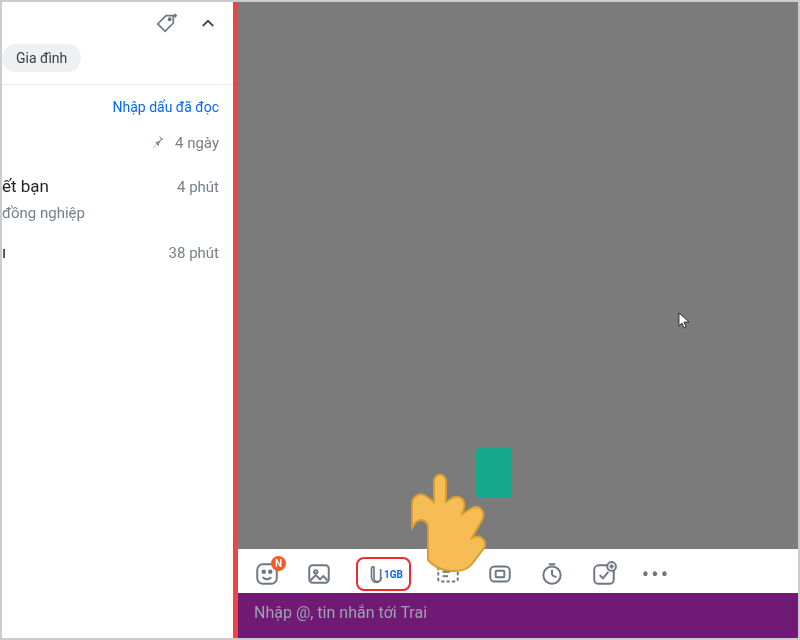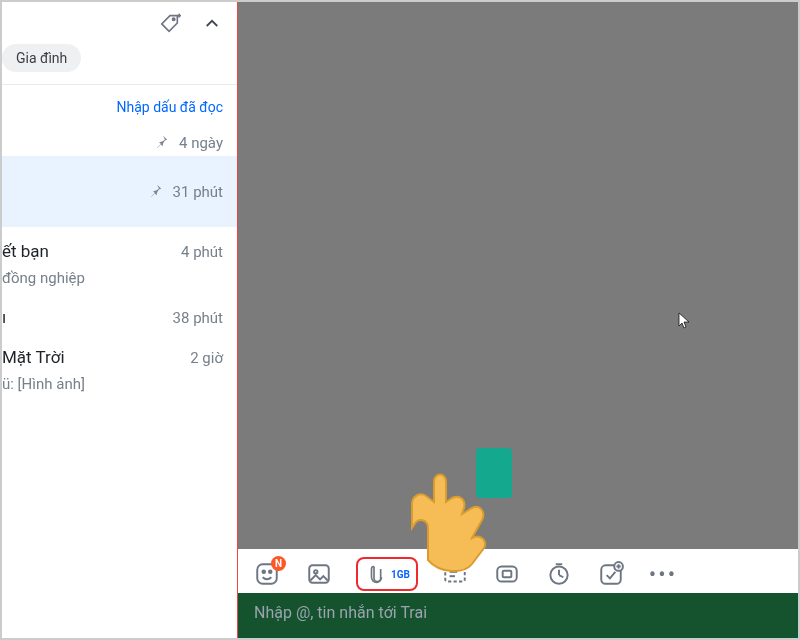--- a/index.html
+++ b/index.html
@@ -1,42 +1,42 @@
 <!DOCTYPE html>
 <html><head>
 <meta charset="utf-8">
 <style>
 *{margin:0;padding:0;box-sizing:border-box}
 body{font-family:-apple-system,BlinkMacSystemFont,"Segoe UI",Roboto,Arial,sans-serif;background:#ccc;width:800px;height:640px;overflow:hidden;position:relative}
 .frame{position:absolute;top:2px;left:2px;right:2px;bottom:2px;background:#fff;display:flex}
-.sidebar{width:236px;background:#fff;border-right:1px solid #ef4444;display:flex;flex-direction:column;overflow:hidden}
+.sidebar{width:236px;background:#fff;border-right:5px solid #ef4444;display:flex;flex-direction:column;overflow:hidden}
 .sb-top{display:flex;align-items:center;justify-content:flex-end;gap:12px;padding:6px 10px}
 .sb-top svg{display:block}
 .tag-row{display:flex;gap:8px;padding:0 0 12px 0;border-bottom:1px solid #eaeaea}
 .tag{background:#eef0f1;border-radius:14px;padding:6px 14px;font-size:14px;color:#3a3f44}
 .mark-read{text-align:right;color:#0068ff;font-size:14px;padding:14px 14px 8px 0}
-.item{padding:10px 14px 4px 0;display:flex;flex-direction:column;gap:6px;border-bottom:0 solid transparent}
+.item{padding:10px 14px 10px 0;display:flex;flex-direction:column;gap:6px;border-bottom:0 solid transparent}
 .item .row1{display:flex;align-items:center;justify-content:flex-end;gap:10px}
 .pin{color:#7f8890}
 .time{color:#76808b;font-size:15px}
 .item.selected{background:#e9f2ff}
 .title{font-size:17px;color:#1f2328}
 .sub{font-size:15px;color:#76808b}
 .pair{display:flex;justify-content:space-between;align-items:baseline;padding:4px 14px 4px 0}
 .block{padding:10px 0 2px 0}
 .main{flex:1;display:flex;flex-direction:column;background:#7b7b7b;position:relative}
 .canvas{flex:1;position:relative}
 .cursor{position:absolute;left:440px;top:310px;color:#fff}
 .toolbar{background:#fff;padding:8px 14px 2px 14px;display:flex;align-items:center;gap:22px}
 .tico{width:30px;height:30px;display:flex;align-items:center;justify-content:center;color:#6d7682;position:relative}
 .nb{position:absolute;top:-3px;right:-4px;background:#fe5723;width:15px;height:15px;border-radius:50%;color:#fff;font-size:10px;font-weight:700;display:flex;align-items:center;justify-content:center}
-.attach-red{border:2px solid #ef2a2f;border-radius:8px;padding:2px 6px;display:flex;align-items:center;gap:7px}
+.attach-red{border:2px solid #ef2a2f;border-radius:8px;padding:2px 6px;display:flex;align-items:center;gap:0}
 .gb{color:#0a63ff;font-size:10px;font-weight:700}
 .dots{font-size:22px;letter-spacing:2px;color:#6d7682}
-.input{background:#14532d;padding:10px 16px 16px 16px;color:#9aa3af;font-size:16px}
+.input{background:#701a75;padding:10px 16px 16px 16px;color:#9aa3af;font-size:16px}
 .hand{position:absolute;left:380px;top:440px;pointer-events:none}
 </style>
 </head>
 <body>
 
 <div class="frame">
  <div class="sidebar">
   <div class="sb-top">
    <span class="tico">
     <svg width="22" height="22" viewBox="0 0 24 24" fill="none" stroke="#6d7682" stroke-width="1.8">
@@ -59,55 +59,38 @@
 
   <div class="item">
    <div class="row1">
     <span class="pin"><svg width="14" height="14" viewBox="0 0 24 24" fill="#7f8890">
               <path d="M14 3l7 7-4 1-3 5-1 5-3-3-6 6 0-1 6-6-3-3 5-1 5-3z"></path>
             </svg></span>
     <span class="time">4 ngày</span>
    </div>
   </div>
 
-  <div class="item selected" style="padding-top:26px;padding-bottom:26px">
-   <div class="row1">
-    <span class="pin"><svg width="14" height="14" viewBox="0 0 24 24" fill="#7f8890">
-              <path d="M14 3l7 7-4 1-3 5-1 5-3-3-6 6 0-1 6-6-3-3 5-1 5-3z"></path>
-            </svg></span>
-    <span class="time">31 phút</span>
-   </div>
-  </div>
 
   <div class="block">
    <div class="pair">
           <span class="title">ết bạn</span>
           <span class="time">4 phút</span>
         </div>
    <div class="pair">
           <span class="sub">đồng nghiệp</span>
         </div>
   </div>
 
   <div class="block">
    <div class="pair">
           <span class="title">ı</span>
           <span class="time">38 phút</span>
         </div>
   </div>
 
-  <div class="block">
-   <div class="pair">
-          <span class="title">Mặt Trời</span>
-          <span class="time">2 giờ</span>
-        </div>
-   <div class="pair">
-          <span class="sub">ü: [Hình ảnh]</span>
-        </div>
-  </div>
  </div>
 
  <div class="main">
   <div class="canvas">
    <span class="cursor">
     <svg width="14" height="18" viewBox="0 0 14 18">
             <path d="M1 1l0 13 3-3 2 5 2-1-2-5 5 0z" fill="#fff" stroke="#000" stroke-width="0.7"></path>
           </svg>
    </span>
   </div>

